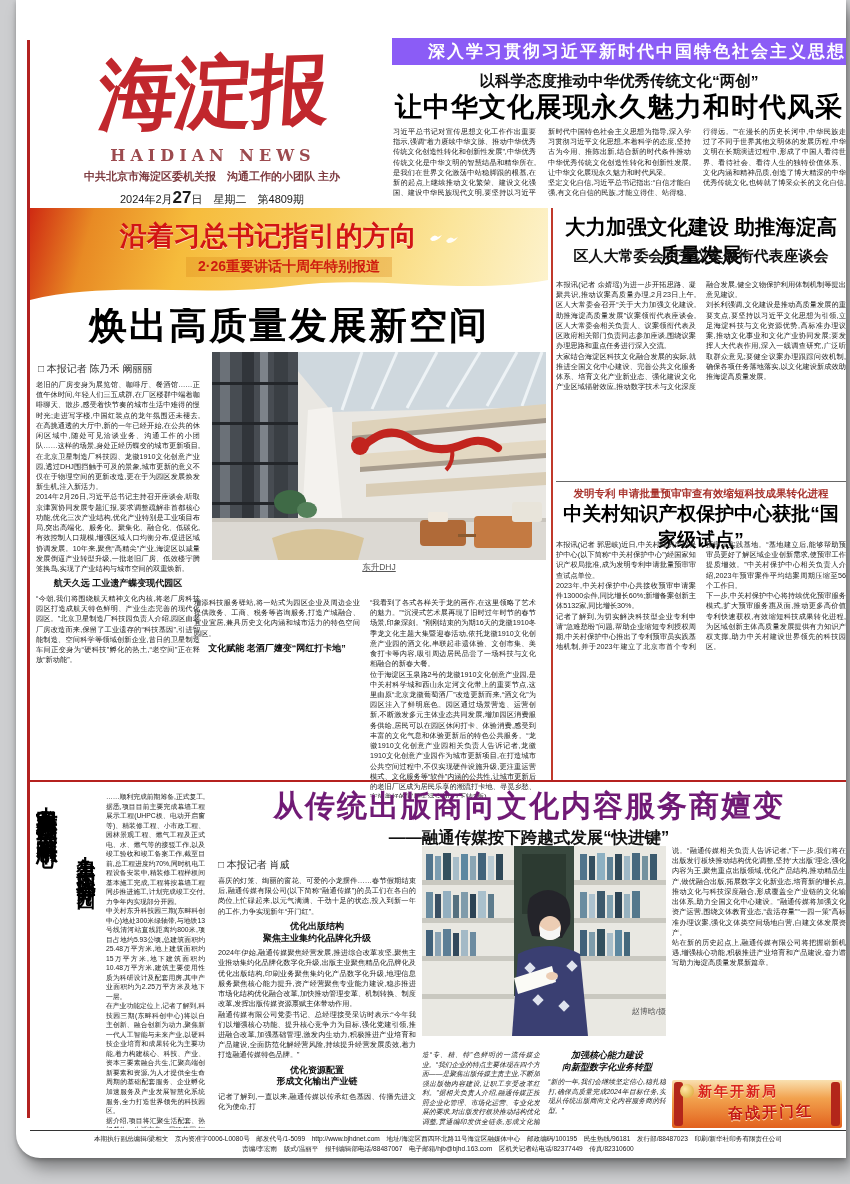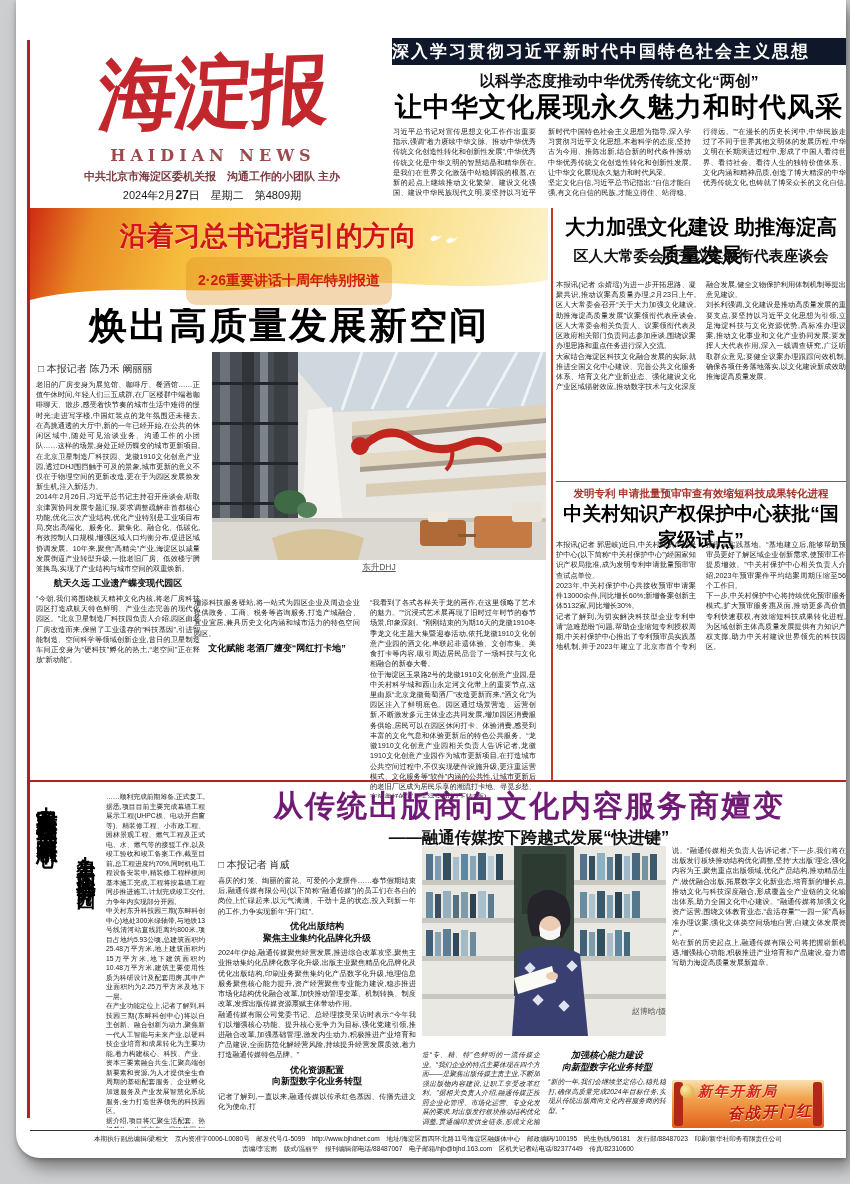--- a/index.html
+++ b/index.html
@@ -12,42 +12,42 @@
   .spine{position:absolute;left:27px;top:40px;width:3px;height:1078px;background:#b32220;}
 
   
   .mast-title{left:46px;top:40px;width:334px;font-family:"DejaVu Serif",serif;font-weight:900;
               font-size:78px;line-height:104px;color:#c1272d;letter-spacing:-2px;text-align:center;
               transform:rotate(-1.5deg) skewX(-5deg);}
   .mast-en{left:46px;top:146px;width:334px;font-family:"DejaVu Serif",serif;font-weight:bold;
            font-size:16px;letter-spacing:5px;color:#9c4a4e;text-align:center;}
   .mast-pub{left:36px;top:169px;width:352px;font-size:11px;font-weight:bold;color:#7d3a3f;text-align:center;}
   .mast-date{left:36px;top:188px;width:352px;font-size:11px;color:#1a1a1a;text-align:center;}
-  .mast-date .day{font-size:12px;font-weight:bold;}
-
-  
-  .top-banner{left:392px;top:38px;width:454px;height:27px;background:#0f172a;color:#fff;
-              font-weight:bold;font-size:17px;line-height:27px;text-align:left;letter-spacing:2px;}
+  .mast-date .day{font-size:17px;font-weight:bold;}
+
+  
+  .top-banner{left:392px;top:38px;width:454px;height:27px;background:#8b5cf6;color:#fff;
+              font-weight:bold;font-size:17px;line-height:27px;text-align:right;letter-spacing:2px;}
   .lead-kicker{left:392px;top:71px;width:454px;font-size:15.5px;font-weight:800;color:#111;text-align:center;}
   .lead-headline{left:392px;top:89px;width:454px;font-size:27px;font-weight:900;color:#000;
                  text-align:center;letter-spacing:1px;}
   .lead-body{left:393px;top:127px;width:453px;height:80px;column-count:3;column-gap:12px;}
 
   .smalltext{font-size:7.2px;line-height:1.42;color:#222;text-align:justify;white-space:pre-line;overflow:hidden;}
   .tinytext{font-size:6.8px;line-height:1.4;color:#222;text-align:justify;white-space:pre-line;overflow:hidden;}
 
   
   .vdiv{left:551px;top:208px;width:2px;height:572px;background:#c0392b;}
   .feat-banner{left:30px;top:208px;width:518px;height:100px;overflow:hidden;
       background:linear-gradient(105deg,#cf2a12 0%,#e88a24 12%,#f6bc3c 30%,#f8cf63 55%,#fbe59b 78%,#fdf3cf 100%);}
   .feat-banner-title{position:relative;margin-top:10px;font-size:27px;font-weight:900;color:#d21414;
       text-align:center;text-shadow:0 1px 0 rgba(255,255,255,.6);z-index:2;}
   .feat-banner-sub{position:relative;margin-top:3px;text-align:center;z-index:2;}
   .feat-banner-sub span{display:inline-block;font-size:14px;font-weight:900;color:#cf1d0f;
-      background:rgba(220,140,30,.35);padding:15px 12px;border-radius:10px;}
+      background:rgba(220,140,30,.35);padding:1px 12px;border-radius:0;}
   .wave{position:absolute;left:0;bottom:0;width:100%;height:34px;z-index:1;}
   .feat-headline{left:30px;top:300px;width:518px;font-size:38px;font-weight:900;color:#000;
       text-align:center;letter-spacing:2px;}
   .byline{font-size:10px;color:#333;}
   .photo-frame{overflow:hidden;background:#ddd;}
   .caption{font-size:8.5px;color:#555;}
   .inline-subhead{font-weight:900;font-size:9px;color:#111;text-align:center;margin:4px 0;white-space:pre-line;line-height:1.3;}
 
   
   .rt-headline{left:556px;top:213px;width:290px;font-size:20.5px;font-weight:900;color:#000;text-align:center;}
@@ -67,22 +67,22 @@
           color:#000;letter-spacing:4px;line-height:36px;}
   .bl-body{left:106px;top:792px;width:99px;height:336px;}
 
   
   .bm-headline{left:212px;top:786px;width:634px;font-size:30px;font-weight:900;color:#701a75;text-align:center;letter-spacing:2px;}
   .bm-sub{left:212px;top:827px;width:634px;font-size:16.5px;font-weight:800;color:#111;text-align:center;}
   .bm-col1{left:218px;top:876px;width:198px;height:250px;}
   .bm-under{left:422px;top:1050px;width:244px;height:76px;column-count:2;column-gap:8px;font-style:italic;}
   .bm-col3{left:672px;top:846px;width:174px;height:230px;}
 
-  .ny-banner{left:672px;top:1080px;width:152px;height:48px;overflow:hidden;border-radius:2px;
-      background:linear-gradient(180deg,#f9e0b0 0%,#f2a24e 38%,#e2611d 100%);font-style:italic;}
+  .ny-banner{left:672px;top:1080px;width:170px;height:48px;overflow:hidden;border-radius:2px;
+      background:linear-gradient(180deg,#f9e0b0 0%,#f2a24e 38%,#e2611d 100%);}
   .ny-curtain{position:absolute;top:2px;width:9px;height:44px;background:#b3261a;border-radius:3px;}
   .ny-line1{position:absolute;left:26px;top:3px;font-size:14px;font-weight:900;color:#d8231d;
       letter-spacing:2px;text-shadow:0 1px 0 #ffe9c0;}
   .ny-line2{position:absolute;left:56px;top:23px;font-size:15px;font-weight:900;color:#c41714;
       letter-spacing:2px;text-shadow:0 1px 0 #ffe9c0;transform:rotate(-2deg);}
   .ny-emblem{position:absolute;left:8px;top:4px;width:14px;height:14px;border-radius:50%;
       background:radial-gradient(circle at 35% 35%,#ffe9a8,#d8a12c);}
 
   
   .footer-rule{left:30px;top:1130px;width:816px;border-top:1.5px solid #333;}
@@ -214,21 +214,21 @@
   <div class="abs bm-sub">——融通传媒按下跨越式发展“快进键”</div>
   <div class="abs byline" style="left:218px;top:858px;">□ 本报记者 肖威</div>
 
   <div class="abs bm-col1" style="overflow:hidden;">
     <div class="smalltext">喜庆的灯笼、绚丽的窗花、可爱的小龙摆件……春节假期结束后,融通传媒有限公司(以下简称“融通传媒”)的员工们在各自的岗位上忙碌起来,以元气满满、干劲十足的状态,投入到新一年的工作,力争实现新年“开门红”。</div>
     <div class="inline-subhead">优化出版结构
 聚焦主业集约化品牌化升级</div>
     <div class="smalltext">2024年伊始,融通传媒聚焦经营发展,推进综合改革攻坚,聚焦主业推动集约化品牌化数字化升级,出版主业聚焦精品化品牌化及优化出版结构,印刷业务聚焦集约化产品数字化升级,地理信息服务聚焦核心能力提升,资产经营聚焦专业能力建设,稳步推进市场化结构优化融合改革,加快推动管理变革、机制转换、制度改革,发挥出版传媒资源禀赋主体带动作用。
 融通传媒有限公司党委书记、总经理接受采访时表示:“今年我们以增强核心功能、提升核心竞争力为目标,强化党建引领,推进融合改革,加强基础管理,激发内生动力,积极推进产业培育和产品建设,全面防范化解经营风险,持续提升经营发展质效,着力打造融通传媒特色品牌。”</div>
     <div class="inline-subhead">优化资源配置
-向新型数字化业务转型</div>
+形成文化输出产业链</div>
     <div class="smalltext">记者了解到,一直以来,融通传媒以传承红色基因、传播先进文化为使命,打</div>
   </div>
 
   <div class="abs photo-frame" style="left:422px;top:846px;width:244px;height:190px;">
     <svg viewBox="0 0 244 190" width="244" height="190" preserveAspectRatio="none">
       <rect width="244" height="190" fill="#d7dad4"></rect>
       <rect x="92" y="0" width="60" height="150" fill="#39493f"></rect>
       <rect x="100" y="8" width="44" height="60" fill="#2c3a31"></rect>
       <rect x="0" y="0" width="92" height="190" fill="#e9e8e2"></rect>
       <rect x="152" y="0" width="92" height="190" fill="#e9e8e2"></rect>

